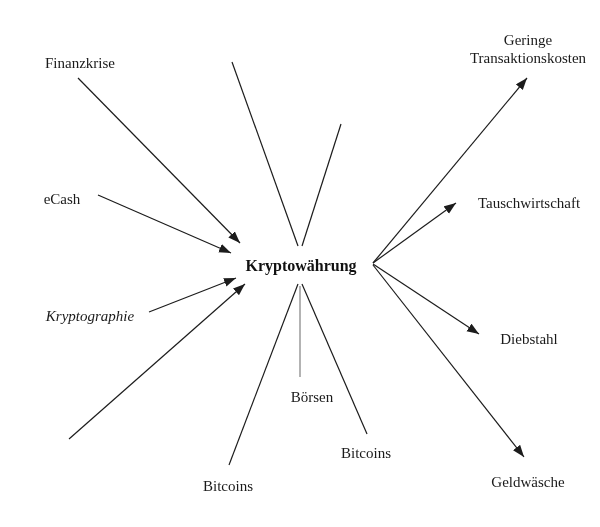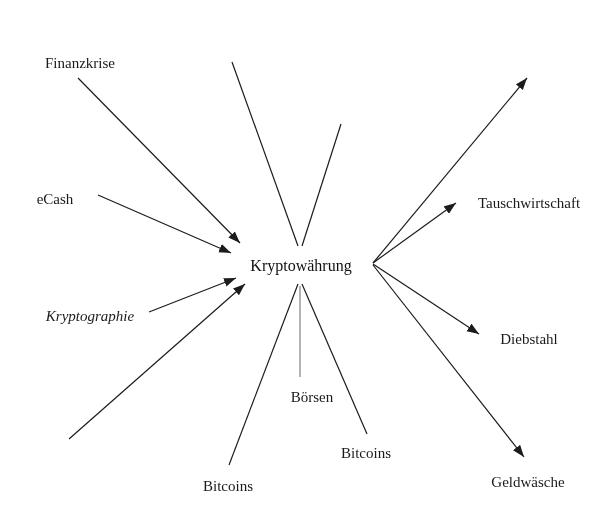--- a/index.html
+++ b/index.html
@@ -34,21 +34,21 @@
   .node-label.wrap {
     white-space: normal;
     width: 132px;
   }
   .center-label {
     position: absolute;
     transform: translateX(-50%);
     white-space: nowrap;
     font-size: 16px;
     line-height: 19px;
-    font-weight: normal;
+    font-weight: bold;
     color: #111111;
     text-align: center;
   }
 </style>
 </head>
 <body>
 
 <div class="stage">
 
   <svg class="edges-layer" width="600" height="527" viewBox="0 0 600 527">
@@ -71,21 +71,22 @@
 
     <line x1="373" y1="263" x2="527" y2="78" stroke="#1c1c1c" stroke-width="1.2" marker-end="url(#arrow)"></line>
     <line x1="373" y1="263" x2="456" y2="203" stroke="#1c1c1c" stroke-width="1.2" marker-end="url(#arrow)"></line>
     <line x1="373" y1="264" x2="479" y2="334" stroke="#1c1c1c" stroke-width="1.2" marker-end="url(#arrow)"></line>
     <line x1="373" y1="265" x2="524" y2="457" stroke="#1c1c1c" stroke-width="1.2" marker-end="url(#arrow)"></line>
   </svg>
 
   <div class="center-label" style="left:301px; top:256px;">Kryptowährung</div>
 
   <div class="node-label" style="left:80px;  top:54px;">Finanzkrise</div>
-  <div class="node-label" style="left:55px;  top:190px;">eCash</div>
+  <div class="node-label wrap" style="left:528px; top:31px;">Geringe Transaktionskosten</div>
+  <div class="node-label" style="left:62px;  top:190px;">eCash</div>
   <div class="node-label" style="left:529px; top:194px;">Tauschwirtschaft</div>
   <div class="node-label" style="left:90px;  top:307px;font-style:italic;">Kryptographie</div>
   <div class="node-label" style="left:529px; top:330px;">Diebstahl</div>
   <div class="node-label" style="left:228px; top:477px;">Bitcoins</div>
   <div class="node-label" style="left:312px; top:388px;text-align:right;">Börsen</div>
   <div class="node-label" style="left:366px; top:444px;">Bitcoins</div>
   <div class="node-label" style="left:528px; top:473px;">Geldwäsche</div>
 
 </div>
 

